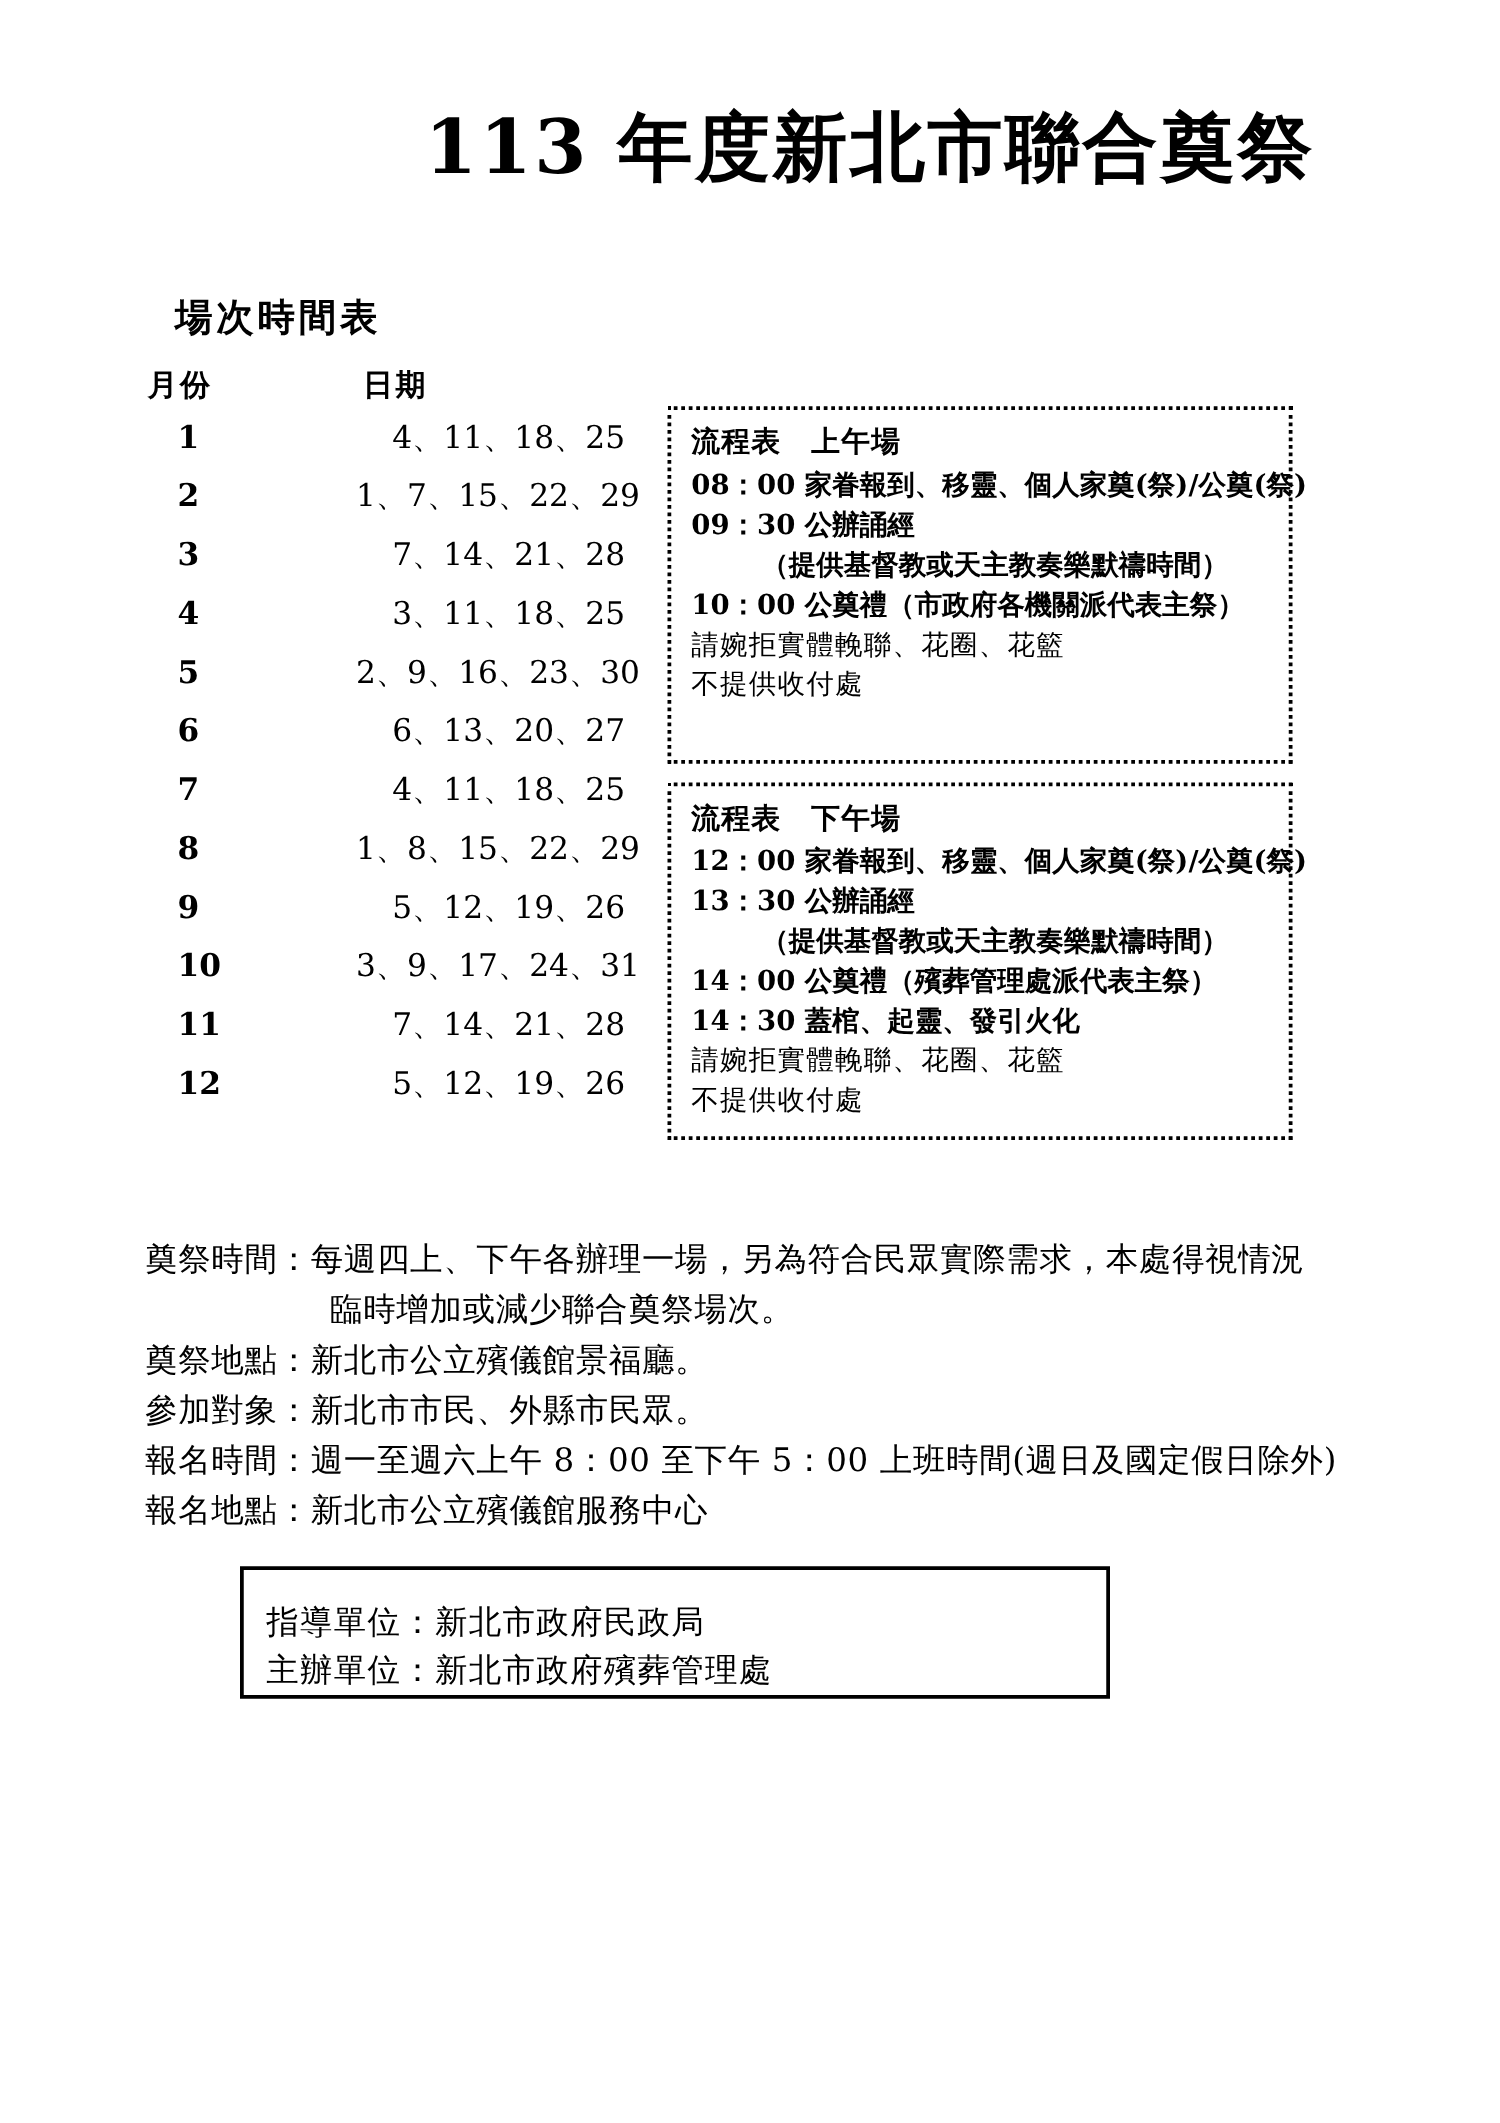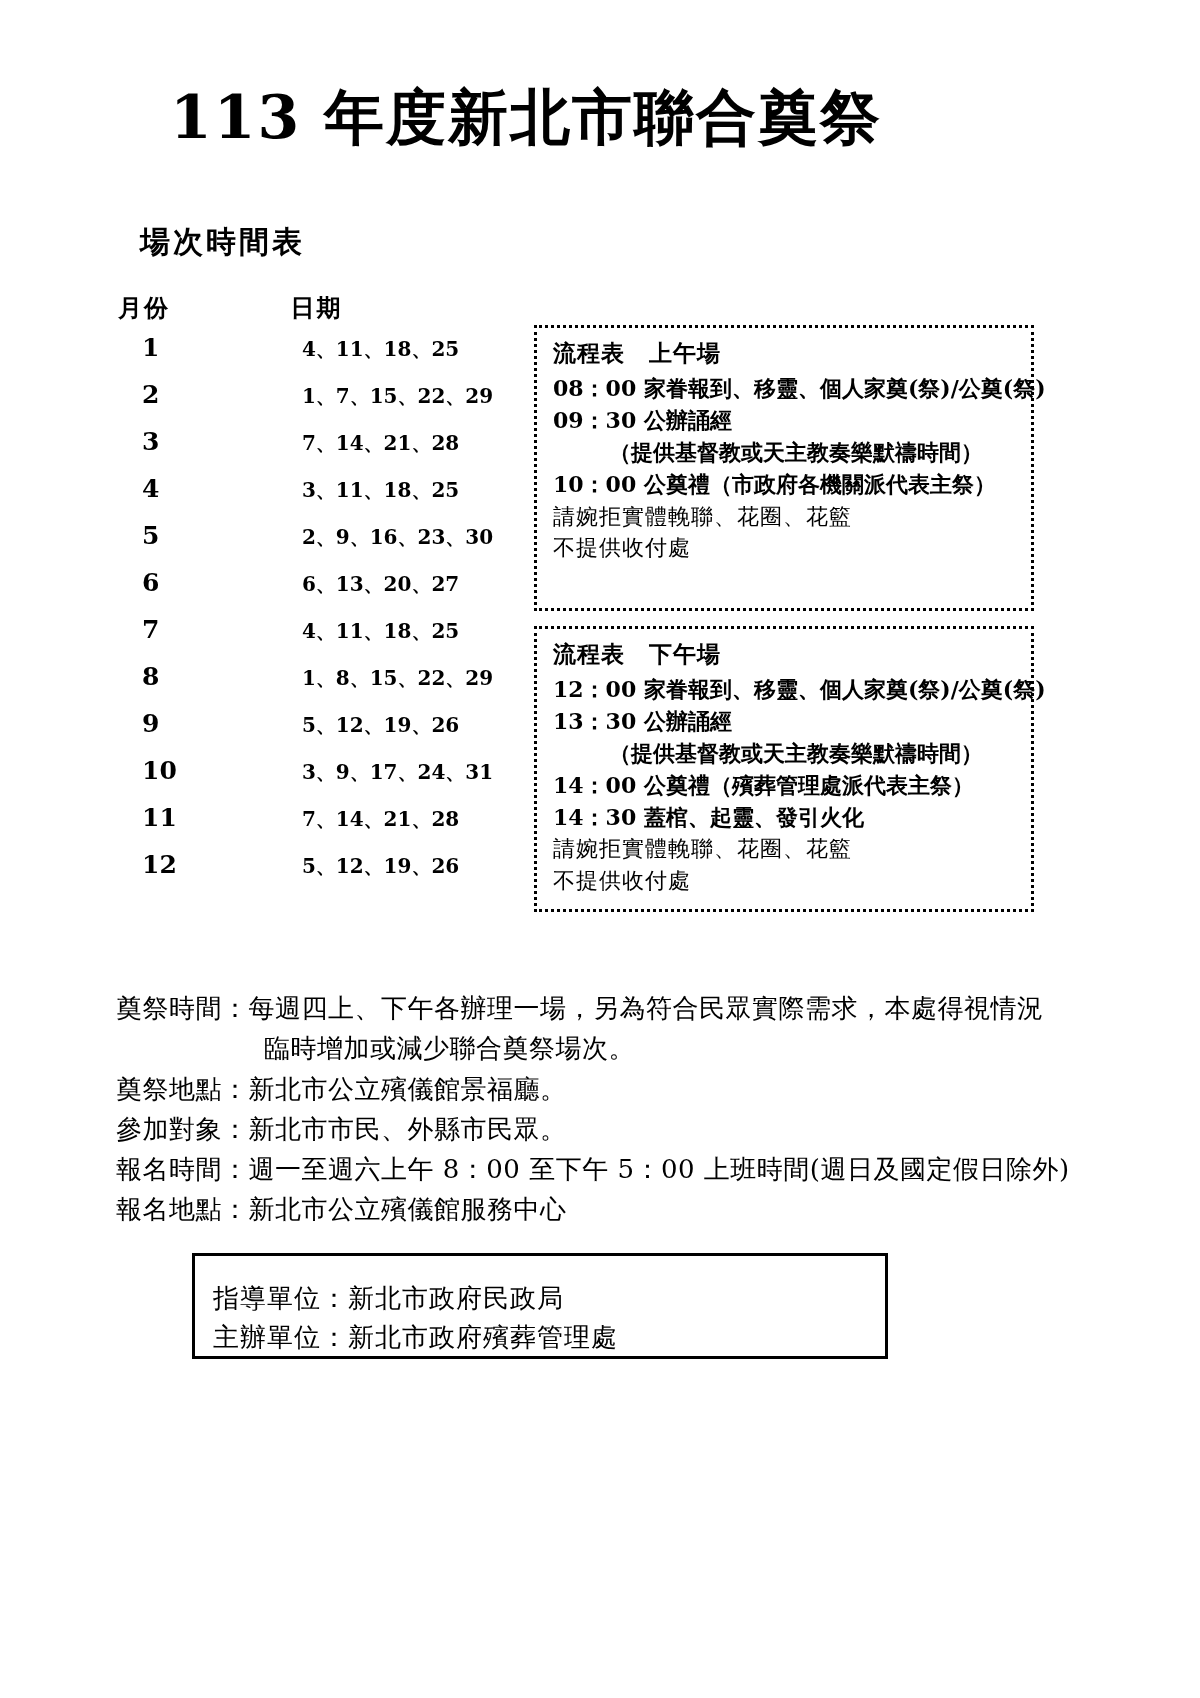--- a/index.html
+++ b/index.html
@@ -22,31 +22,31 @@
     height: 1698px;
     background: #fff;
   }
 
   
   .doc-title {
     position: absolute;
     top: 78px;
     left: 0;
     width: 1052px;
-    text-align: center;
+    text-align: right;
     font-size: 60px;
     font-weight: bold;
     letter-spacing: 2px;
     font-family: "DejaVu Serif", "Liberation Serif", serif;
     white-space: nowrap;
   }
 
   .section-title {
     position: absolute;
-    top: 222px;
+    top: 234px;
     left: 140px;
     font-size: 30px;
     font-weight: bold;
     letter-spacing: 3px;
   }
 
   
   .sched {
     position: absolute;
     top: 292px;
@@ -70,23 +70,23 @@
   }
   .sched-row .col-month {
     width: 175px;
     text-align: left;
     padding-left: 30px;
     font-size: 25px;
     font-weight: bold;
   }
   .sched-row .col-dates {
     width: 230px;
-    text-align: left;
-    font-size: 20px;
-    font-weight: bold;
+    text-align: center;
+    font-size: 25px;
+    font-weight: normal;
     white-space: nowrap;
   }
 
   
   .prog-box {
     position: absolute;
     border: 3px dotted #000;
     box-sizing: border-box;
     padding: 10px 14px 8px 16px;
     width: 500px;

